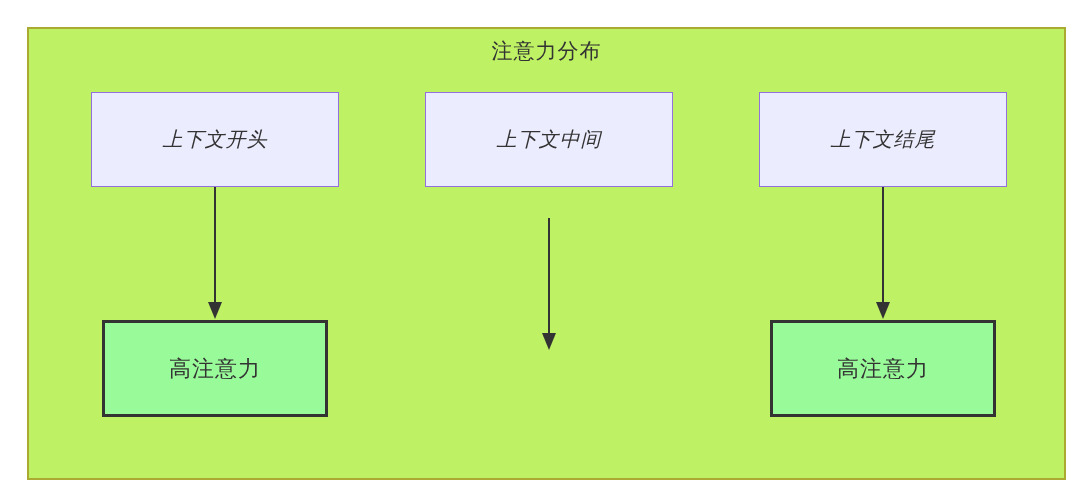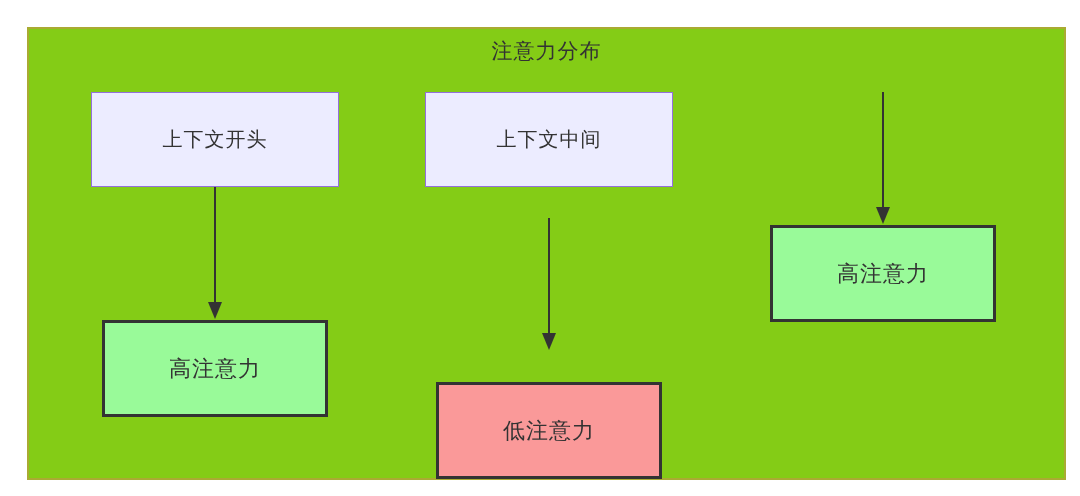--- a/index.html
+++ b/index.html
@@ -14,21 +14,21 @@
     height: 496px;
     background: #ffffff;
     overflow: hidden;
   }
   .canvas {
     position: absolute;
     left: 27px;
     top: 27px;
     width: 1035px;
     height: 449px;
-    background: #84cc16;
+    background: #bef264;
     border: 2px solid #aaaa33;
   }
   .diagram-title {
     position: absolute;
     top: 8px;
     left: 0;
     width: 100%;
     text-align: center;
     font-size: 21px;
     font-weight: 400;
@@ -51,20 +51,21 @@
     width: 248px;
     height: 95px;
     background: #ececff;
     border: 1.5px solid #9370db;
     display: flex;
     align-items: center;
     justify-content: center;
     font-size: 20px;
     color: #333333;
     letter-spacing: 1px;
+    font-style: italic;
   }
   .arrow-connector {
     display: block;
   }
   .result-node {
     box-sizing: border-box;
     width: 226px;
     height: 97px;
     border: 3px solid #333333;
     display: flex;
@@ -91,24 +92,24 @@
       </svg>
       <div class="result-node" style="background: rgb(153, 250, 153);">高注意力</div>
     </div>
 
     <div class="column col-1">
       <div class="source-node">上下文中间</div>
       <svg class="arrow-connector" width="18" height="133" viewBox="0 0 18 133">
         <line x1="9" y1="0" x2="9" y2="117" stroke="#333333" stroke-width="2"></line>
         <polygon points="2,115 16,115 9,132" fill="#333333"></polygon>
       </svg>
-      <div class="result-node" style="background: rgb(250, 153, 153);">低注意力</div>
     </div>
 
     <div class="column col-2">
+      <div class="source-node">上下文结尾</div>
       <svg class="arrow-connector" width="18" height="133" viewBox="0 0 18 133">
         <line x1="9" y1="0" x2="9" y2="117" stroke="#333333" stroke-width="2"></line>
         <polygon points="2,115 16,115 9,132" fill="#333333"></polygon>
       </svg>
       <div class="result-node" style="background: rgb(153, 250, 153);">高注意力</div>
     </div>
 
   </div>
 </div>
 

